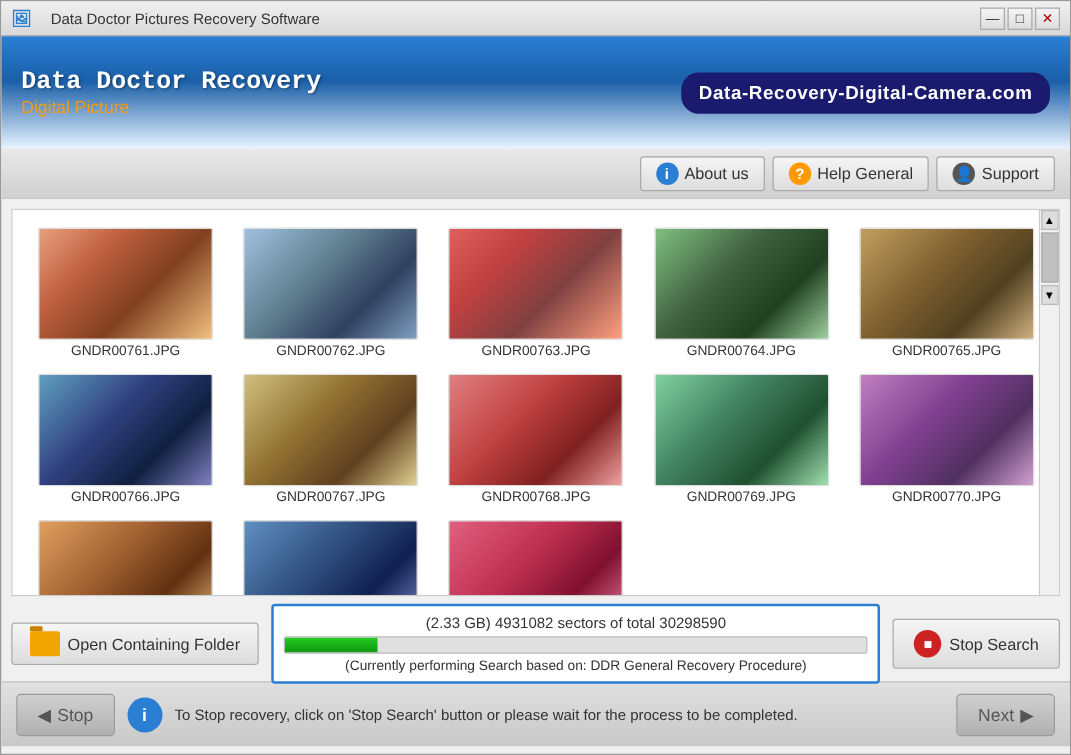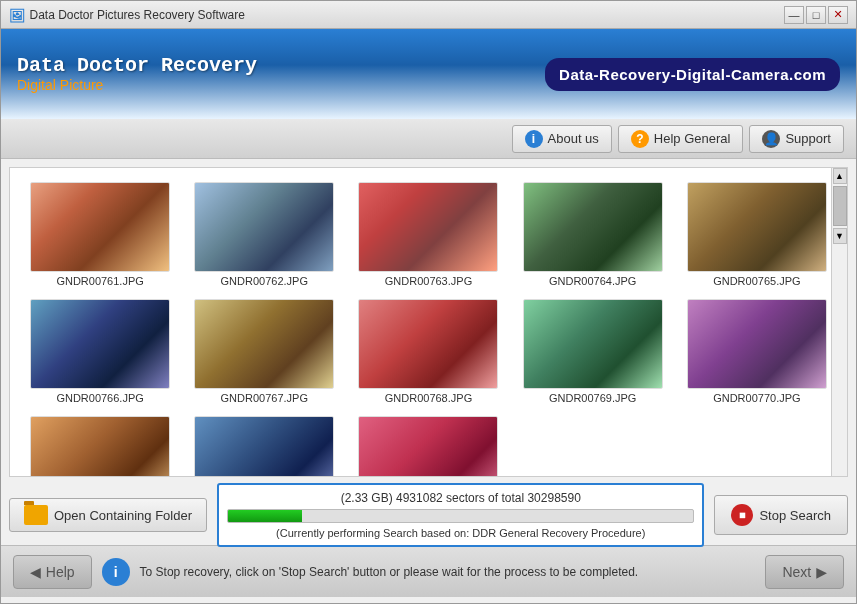--- a/index.html
+++ b/index.html
@@ -321,21 +321,21 @@
     .thumb-12 { background: linear-gradient(135deg, #6090c0 0%, #305080 40%, #102050 70%, #8090d0 100%); }
     .thumb-13 { background: linear-gradient(135deg, #e06080 0%, #c03050 40%, #801030 70%, #f080a0 100%); }
   </style>
 </head>
 <body>
 
 <div id="titlebar">
   <div id="titlebar-icon-box">
     <span style="color:#2a7fd4; font-size:13px; font-weight:bold;">🖼</span>
   </div>
-  <span id="titlebar-title-text" style="font-size:12px; color:#333; flex:1; margin-left:4px;">Data Doctor Pictures Recovery Software</span>
+  <span id="titlebar-title-text" style="font-size:12px; color:#333; flex:1; margin-left:15px;">Data Doctor Pictures Recovery Software</span>
   <div id="titlebar-controls" style="display:flex; gap:2px;">
     <div class="title-btn">—</div>
     <div class="title-btn">□</div>
     <div class="title-btn close">✕</div>
   </div>
 </div>
 
 <div id="header">
   <div id="app-logo">
     <div id="app-title">Data Doctor Recovery</div>
@@ -435,21 +435,21 @@
 
   <button id="stop-search-btn">
     <div class="stop-icon">⏹</div>
     <span>Stop Search</span>
   </button>
 </div>
 
 <div id="footer">
   <button id="back-btn">
     <span>◀</span>
-    <span>Help</span>
+    <span>Stop</span>
   </button>
   <div id="footer-info-icon">i</div>
   <div id="footer-text">To Stop recovery, click on 'Stop Search' button or please wait for the process to be completed.</div>
   <button id="next-btn">
     <span>Next</span>
     <span>▶</span>
   </button>
 </div>
 
 </body></html>

